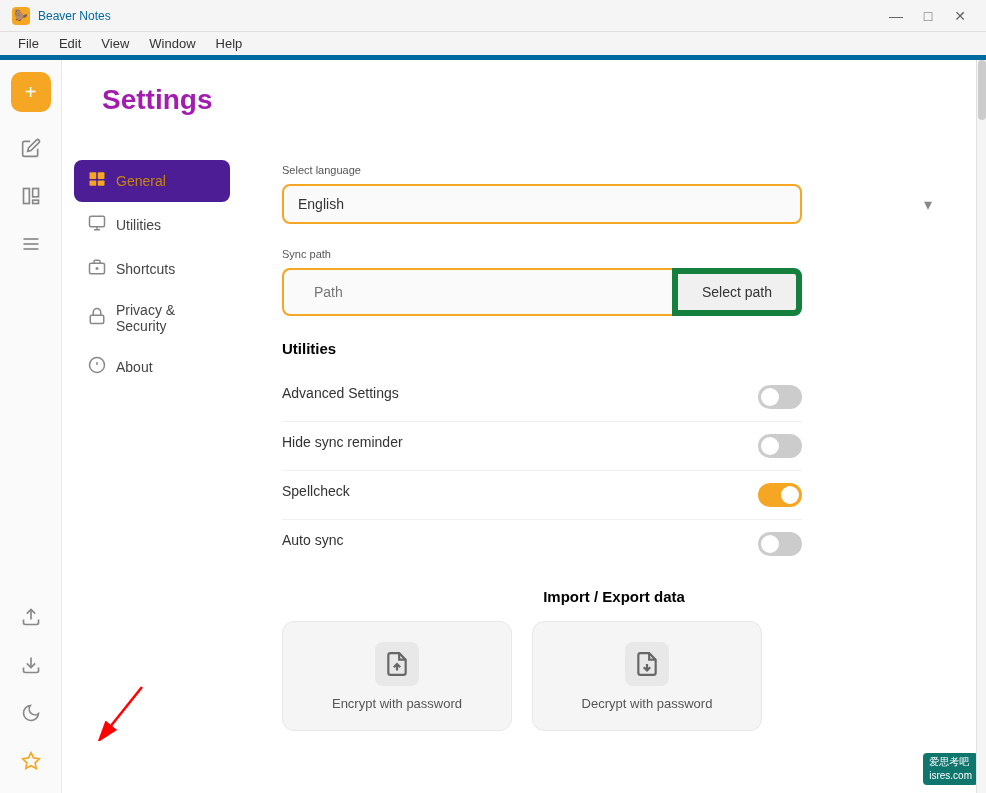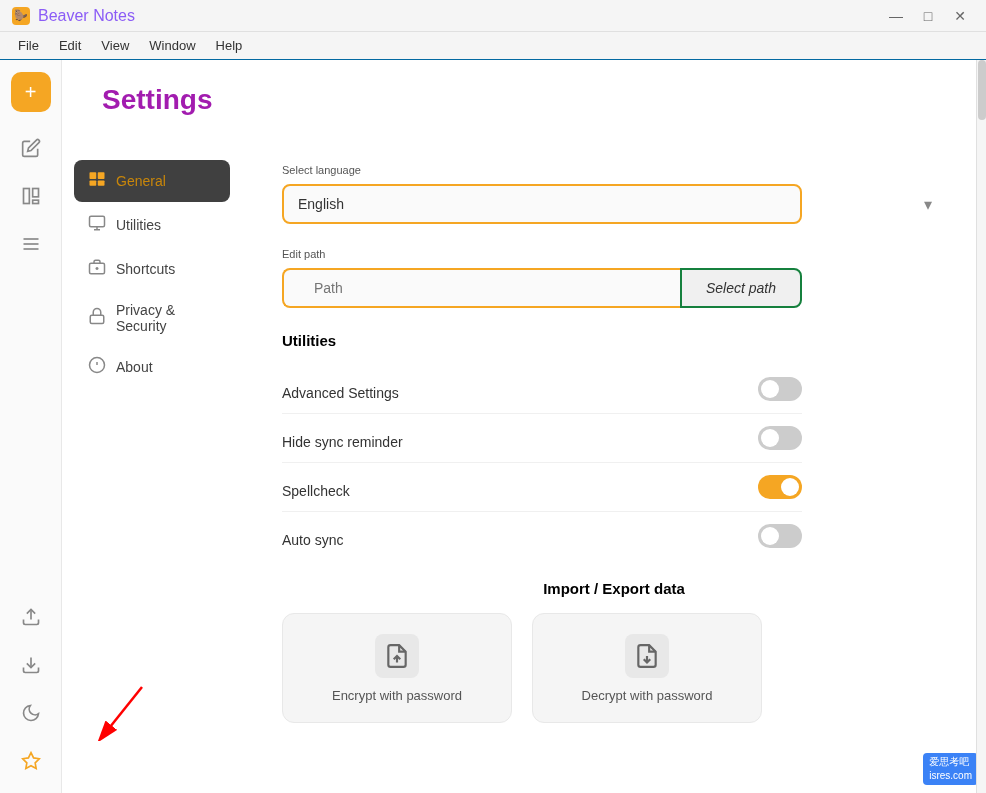--- a/index.html
+++ b/index.html
@@ -6,28 +6,28 @@
     body { font-family: -apple-system, BlinkMacSystemFont, 'Segoe UI', sans-serif; background: #fff; width: 986px; height: 793px; overflow: hidden; display: flex; flex-direction: column; }
 
     
     .title-bar {
       display: flex; align-items: center; justify-content: space-between;
       background: #f5f5f5; height: 32px; padding: 0 12px;
       border-bottom: 1px solid #e0e0e0; flex-shrink: 0;
     }
     .title-bar-left { display: flex; align-items: center; gap: 8px; }
     .app-icon { width: 18px; height: 18px; background: #f5a623; border-radius: 4px; display: flex; align-items: center; justify-content: center; font-size: 11px; color: #fff; }
-    .title-bar-title { font-size: 16px; color: #8b5cf6; }
+    .title-bar-title { font-size: 12px; color: #0369a1; }
     .title-bar-controls { display: flex; gap: 4px; }
     .tb-btn { width: 28px; height: 28px; background: none; border: none; cursor: pointer; display: flex; align-items: center; justify-content: center; font-size: 14px; color: #666; border-radius: 4px; }
 
     
     .menu-bar {
       display: flex; align-items: center; height: 28px; padding: 0 8px;
-      background: #f5f5f5; border-bottom: 1px solid #0369a1; flex-shrink: 0;
+      background: #f5f5f5; border-bottom: 5px solid #0369a1; flex-shrink: 0;
     }
     .menu-item { padding: 0 10px; font-size: 13px; color: #333; cursor: pointer; height: 100%; display: flex; align-items: center; }
 
     
     .main-layout { display: flex; flex: 1; overflow: hidden; }
 
     
     .left-sidebar {
       width: 62px; background: #fafafa; border-right: 1px solid #e8e8e8;
       display: flex; flex-direction: column; align-items: center;
@@ -50,21 +50,21 @@
 
     
     .settings-nav {
       width: 180px; padding: 16px 12px; flex-shrink: 0;
     }
     .nav-item {
       display: flex; align-items: center; gap: 10px; padding: 10px 14px;
       border-radius: 8px; cursor: pointer; font-size: 14px; color: #444;
       margin-bottom: 2px;
     }
-    .nav-item.active { background: #404040; color: #c8860a; }
+    .nav-item.active { background: #4c1d95; color: #c8860a; }
     .nav-item-icon { font-size: 16px; color: #888; flex-shrink: 0; }
     .nav-item.active .nav-item-icon { color: #f5a623; }
 
     
     .settings-main { flex: 1; padding: 20px 40px; overflow-y: auto; }
     .settings-title { font-size: 28px; font-weight: 700; margin-bottom: 28px; color: #a21caf; }
 
     
     .section-label { font-size: 11px; color: #555; margin-bottom: 8px; }
     .select-wrapper { position: relative; margin-bottom: 24px; }
@@ -78,30 +78,29 @@
       color: #888; pointer-events: none; font-size: 16px;
     }
 
     .sync-path-row { display: flex; gap: 0; margin-bottom: 24px; max-width: 520px; }
     .path-input {
       flex: 1; padding: 10px 30px; border: 2px solid #f5a623;
       border-right: none; border-radius: 8px 0 0 8px; background: #fafafa;
       font-size: 14px; color: #aaa; outline: none;
     }
     .select-path-btn {
-      padding: 10px 24px; background: #f0f0f0; border: 2px solid #15803d;
+      padding: 10px 24px; background: #f0f0f0; border: 6px solid #15803d;
       border-radius: 0 8px 8px 0; font-size: 14px; cursor: pointer; color: #333;
       white-space: nowrap;
-      font-style: italic;
     }
 
     .section-title { font-size: 15px; font-weight: 600; color: #000000; margin-bottom: 16px; margin-top: 4px; }
 
     .toggle-row {
-      display: flex; align-items: flex-end; justify-content: space-between;
+      display: flex; align-items: flex-start; justify-content: space-between;
       padding: 12px 0; border-bottom: 1px solid #f0f0f0; max-width: 520px;
     }
     .toggle-row:last-child { border-bottom: none; }
     .toggle-label { font-size: 14px; color: #333; }
 
     
     .toggle { position: relative; display: inline-block; width: 44px; height: 24px; }
     .toggle input { opacity: 0; width: 0; height: 0; }
     .toggle-slider {
       position: absolute; cursor: pointer; top: 0; left: 0; right: 0; bottom: 0;
@@ -132,21 +131,21 @@
     .settings-main::-webkit-scrollbar { width: 6px; }
     .settings-main::-webkit-scrollbar-thumb { background: #ddd; border-radius: 3px; }
 
     
     .arrow-annotation {
       position: absolute; bottom: 32px; left: 20px; pointer-events: none;
     }
 
     
     .watermark {
-      position: absolute; bottom: 8px; right: 8px; background: #3b82f6;
+      position: absolute; bottom: 8px; right: 8px; background: #0f766e;
       color: #fff; font-size: 10px; padding: 2px 6px; border-radius: 4px;
       line-height: 1.4;
     }
 
     
     .outer-scroll {
       position: absolute; right: 0; top: 0; bottom: 0; width: 10px;
       background: #f5f5f5; border-left: 1px solid #e0e0e0;
     }
     .outer-scroll-thumb {
@@ -306,21 +305,21 @@
                   <option>French</option>
                   <option>German</option>
                   <option>Spanish</option>
                   <option>Chinese</option>
                 </select>
                 <span class="select-arrow">▾</span>
               </div>
             </div>
 
             <div>
-              <div class="section-label">Edit path</div>
+              <div class="section-label">Sync path</div>
               <div class="sync-path-row">
                 <input class="path-input" type="text" placeholder="Path" style="">
                 <button class="select-path-btn">Select path</button>
               </div>
             </div>
 
             <div>
               <div class="section-title">Utilities</div>
 
               <div class="toggle-row">

